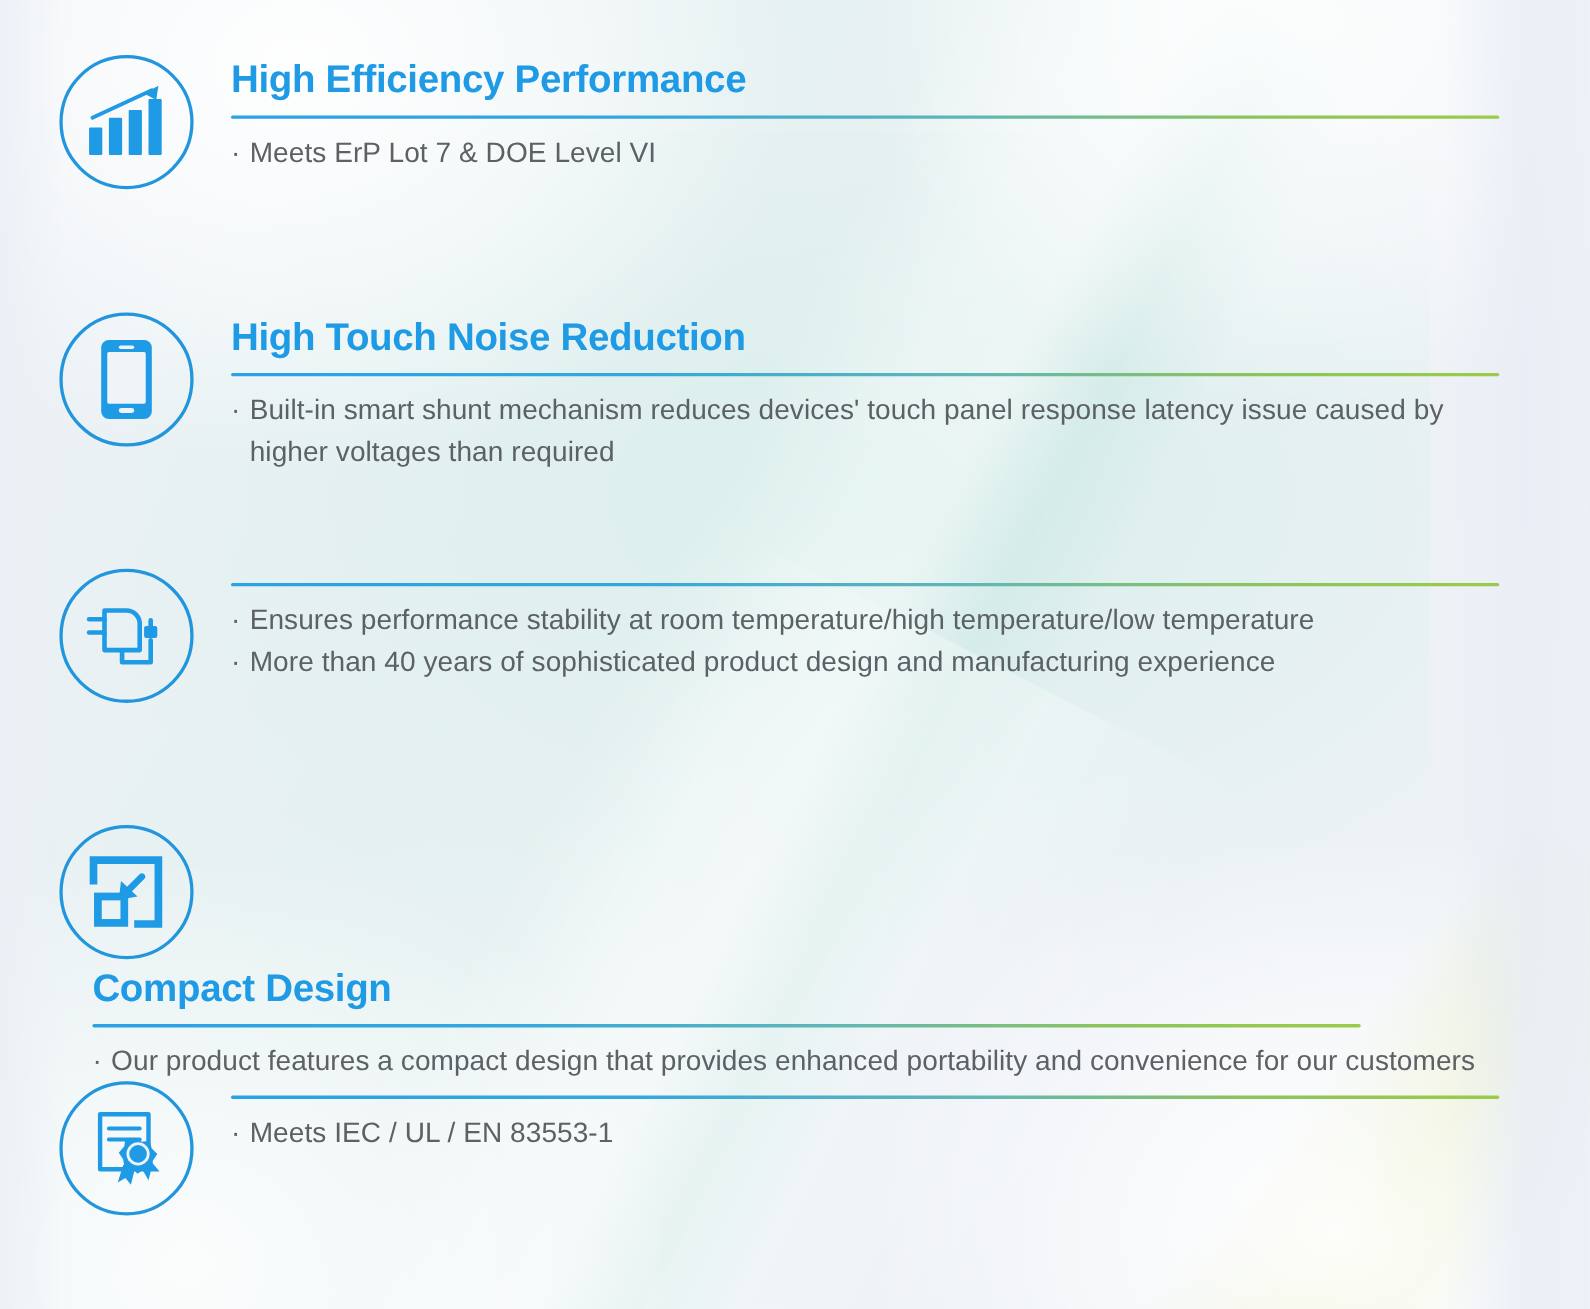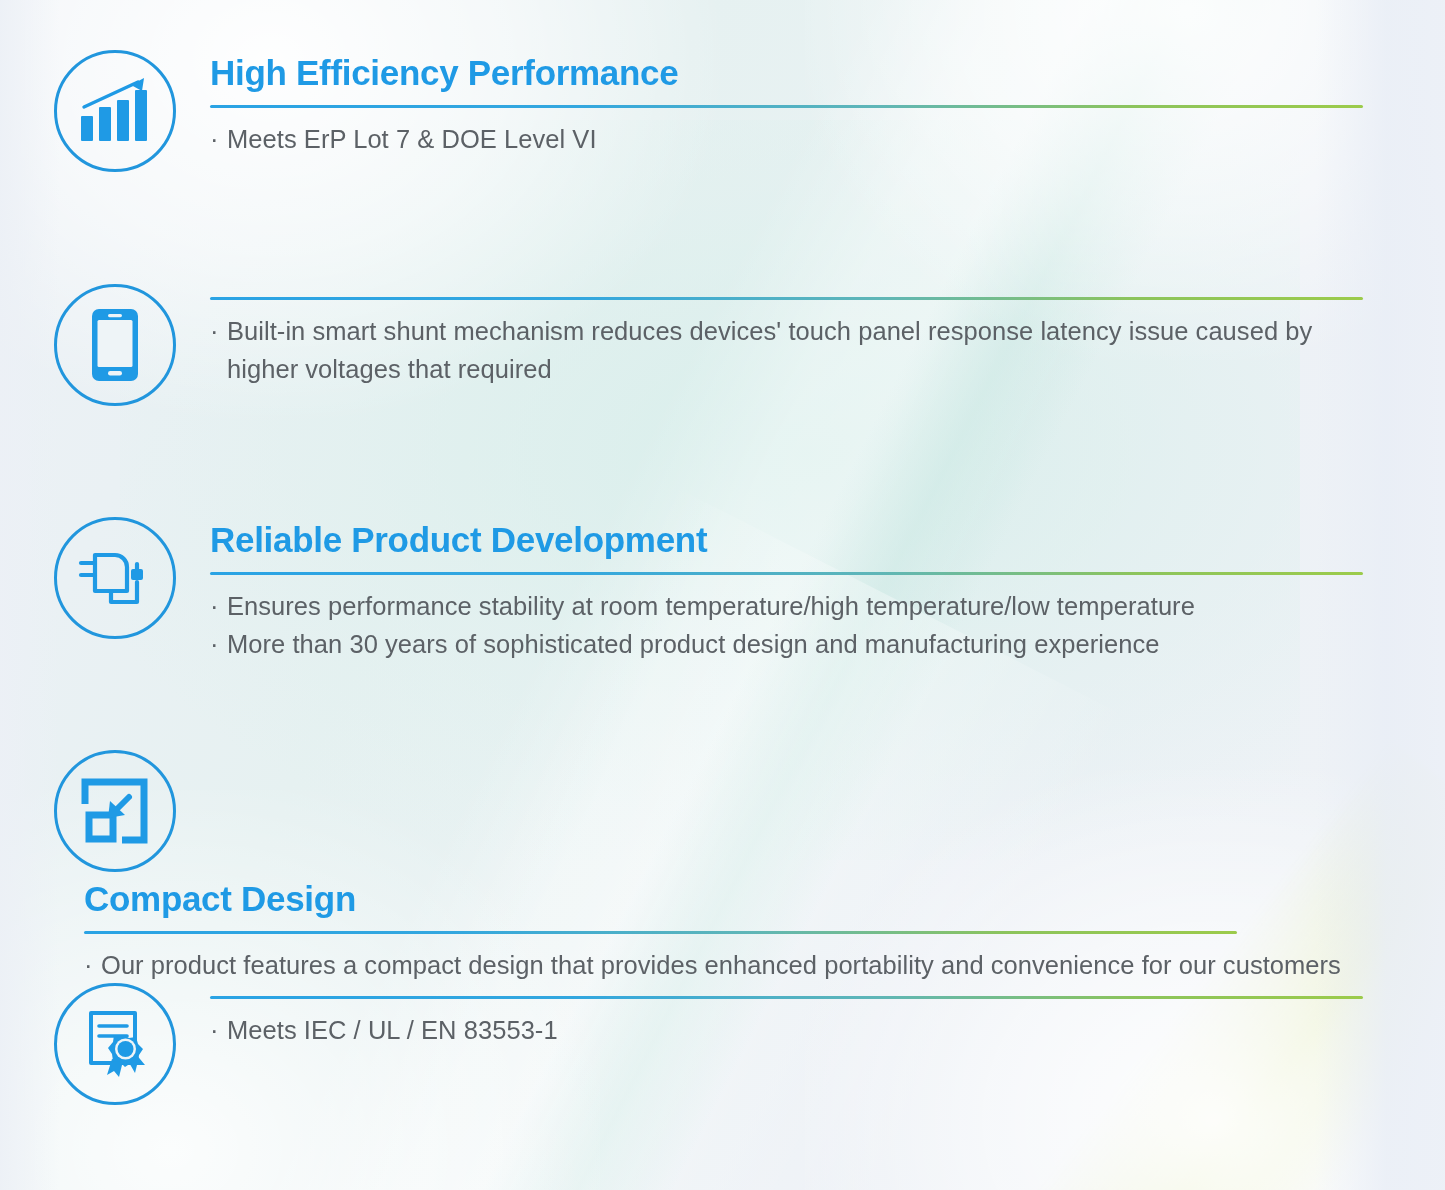--- a/index.html
+++ b/index.html
@@ -299,25 +299,26 @@
         <div class="icon-circle">
           <svg width="50" height="76" viewBox="0 0 50 76" aria-hidden="true">
             <rect x="2" y="2" width="46" height="72" rx="7" fill="#1f9ae5"></rect>
             <rect x="7.5" y="13" width="35" height="47" rx="1.5" fill="#eef4f7"></rect>
             <rect x="18" y="7" width="14" height="3.2" rx="1.6" fill="#eef4f7"></rect>
             <rect x="18" y="64" width="14" height="4.4" rx="2.2" fill="#eef4f7"></rect>
           </svg>
         </div>
       </div>
       <div class="feat-body">
+        <div class="feat-title">High Touch Noise Reduction</div>
         <div class="feat-rule"></div>
         <div class="feat-lines">
           <div class="feat-line">
             <span class="bullet">·</span>
-            <span class="line-text">Built-in smart shunt mechanism reduces devices' touch panel response latency issue caused by higher voltages that required</span>
+            <span class="line-text">Built-in smart shunt mechanism reduces devices' touch panel response latency issue caused by higher voltages than required</span>
           </div>
         </div>
       </div>
     </div>
 
     <div class="feature" id="feature-2">
       <div class="icon-wrap">
         <div class="icon-circle">
           <svg width="86" height="72" viewBox="0 0 86 72" aria-hidden="true">
             <g fill="none" stroke="#1f9ae5" stroke-width="4.2" stroke-linecap="round" stroke-linejoin="round">
@@ -325,30 +326,29 @@
               <line x1="23" y1="21" x2="9" y2="21"></line>
               <line x1="23" y1="33" x2="9" y2="33"></line>
               <path d="M39 49 v11 h26 v-20"></path>
               <line x1="65" y1="29" x2="65" y2="22"></line>
             </g>
             <rect x="59" y="27" width="12" height="11" rx="2" fill="#1f9ae5"></rect>
           </svg>
         </div>
       </div>
       <div class="feat-body">
-        <div class="feat-title">Reliable Product Development</div>
         <div class="feat-rule"></div>
         <div class="feat-lines">
           <div class="feat-line">
             <span class="bullet">·</span>
             <span class="line-text">Ensures performance stability at room temperature/high temperature/low temperature</span>
           </div>
           <div class="feat-line">
             <span class="bullet">·</span>
-            <span class="line-text">More than 30 years of sophisticated product  design and manufacturing experience</span>
+            <span class="line-text">More than 40 years of sophisticated product  design and manufacturing experience</span>
           </div>
         </div>
       </div>
     </div>
 
     <div class="feature" id="feature-3">
       <div class="icon-wrap">
         <div class="icon-circle">
           <svg width="68" height="68" viewBox="0 0 68 68" aria-hidden="true">
             <g fill="none" stroke="#1f9ae5" stroke-width="7">

